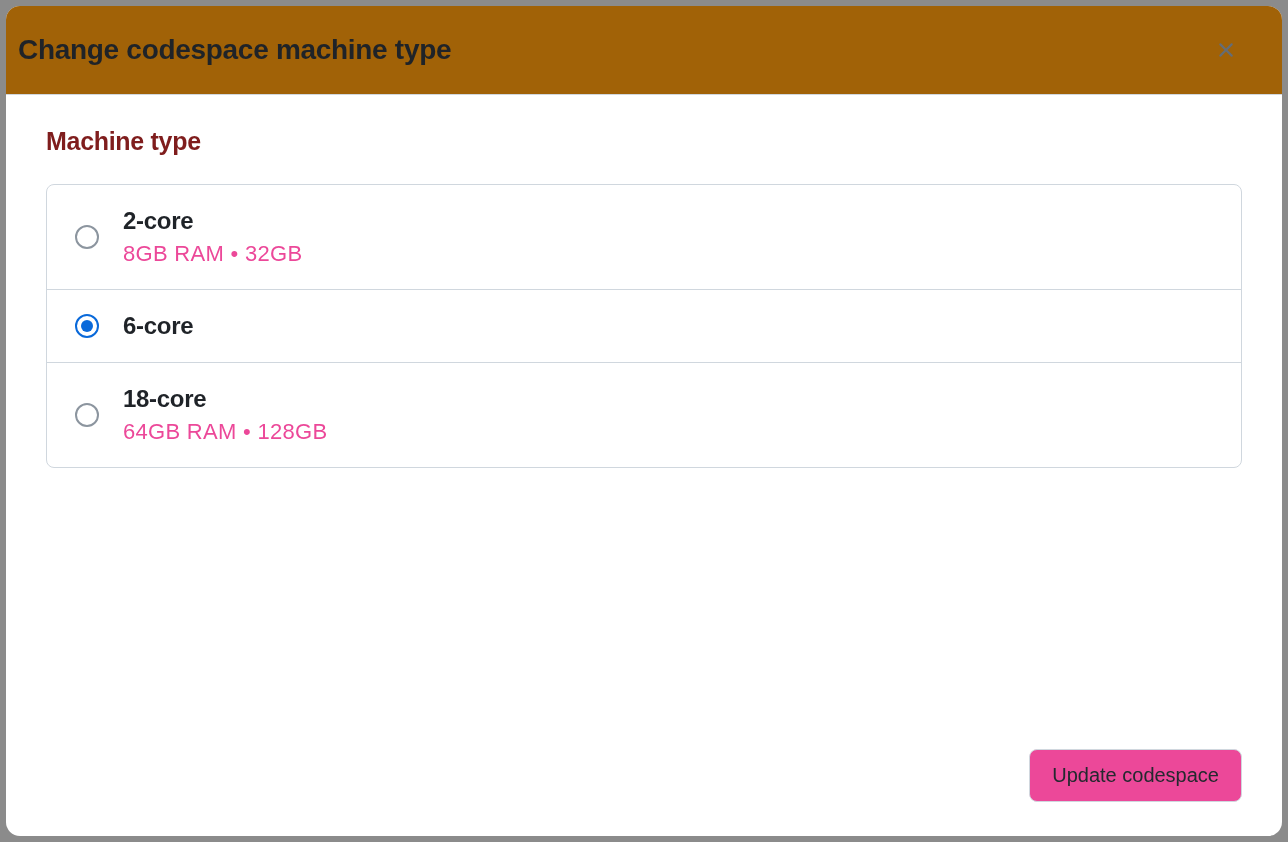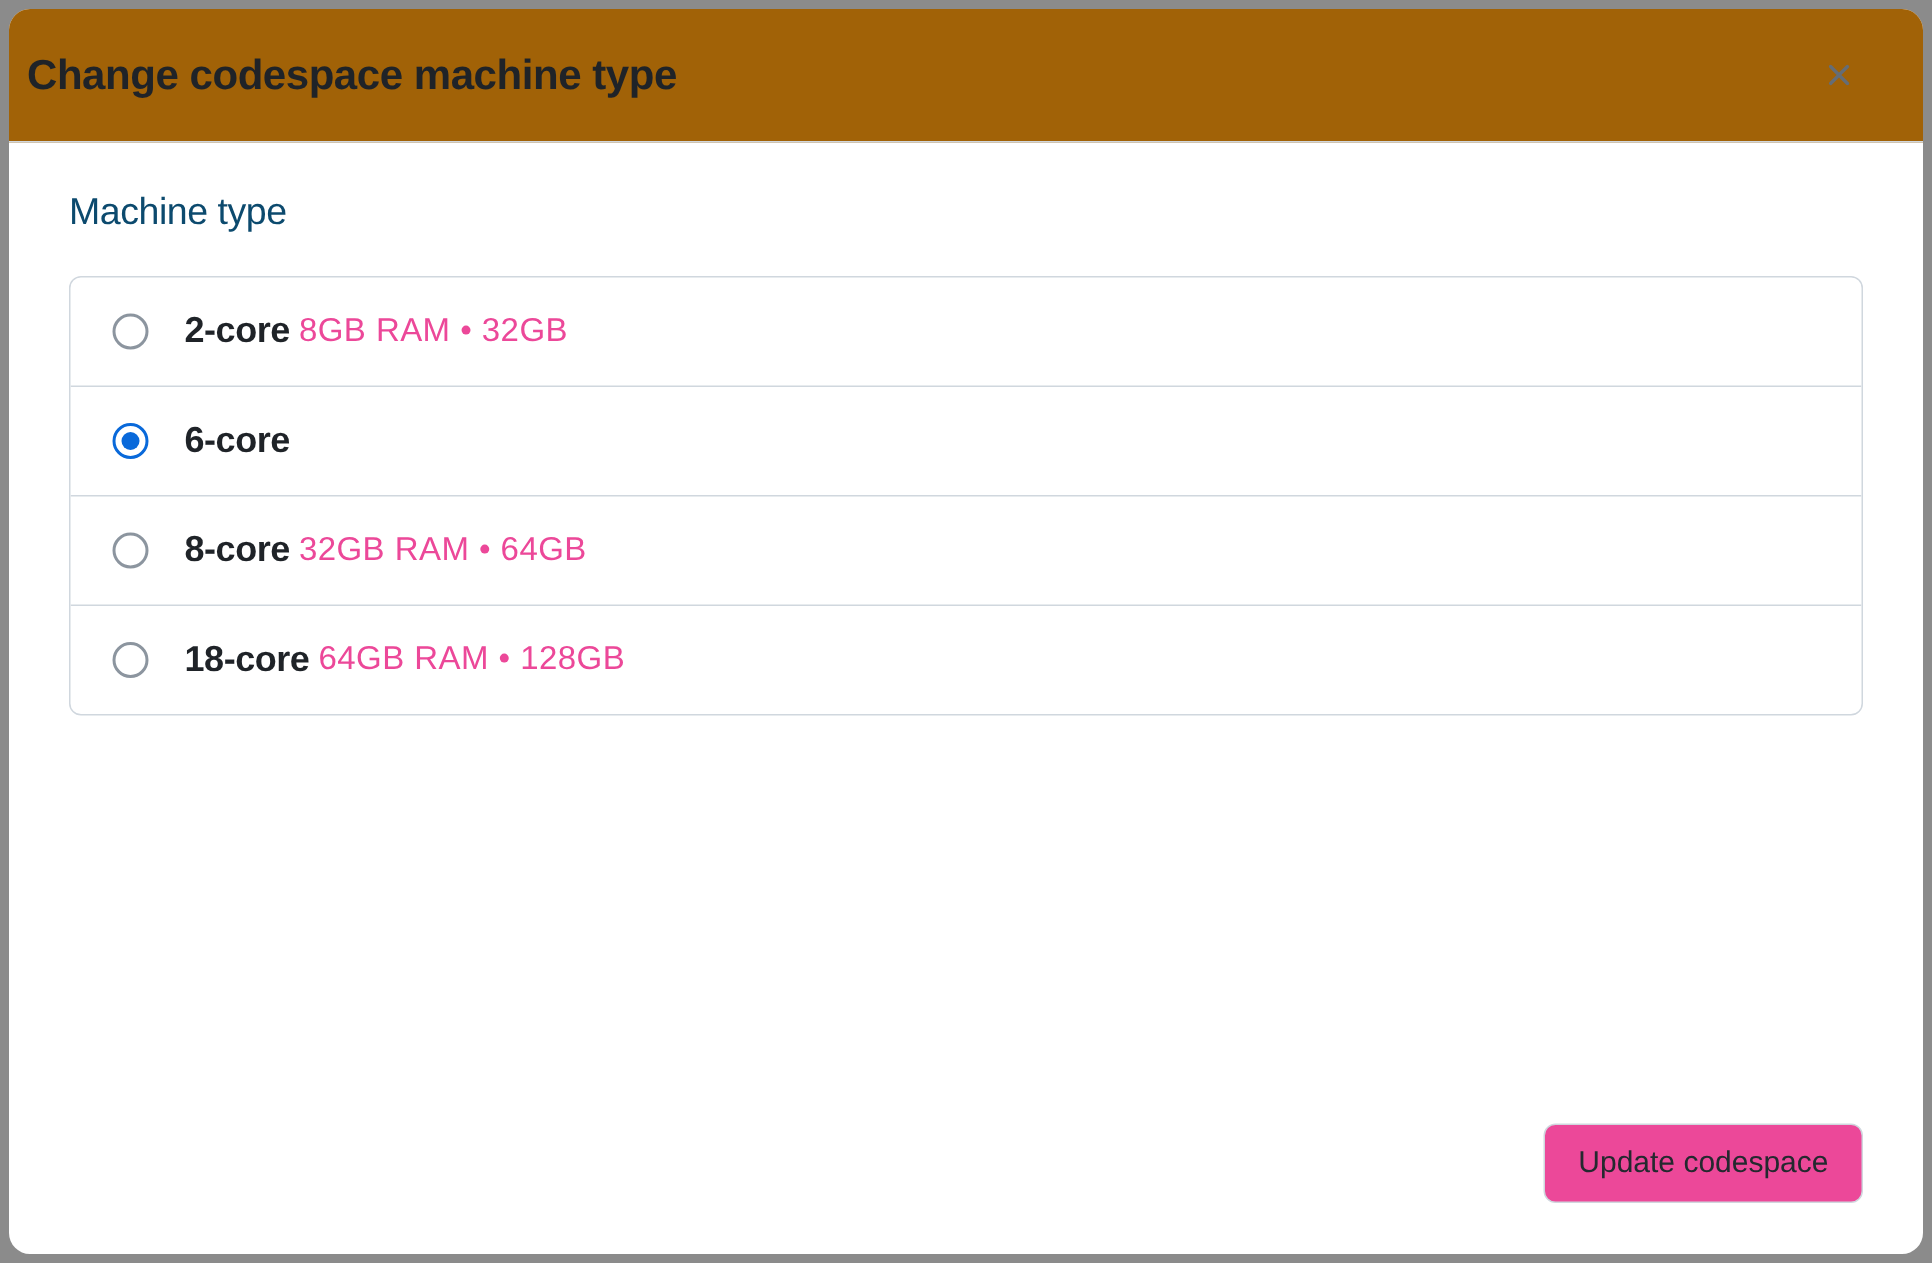--- a/index.html
+++ b/index.html
@@ -53,22 +53,22 @@
     .close-btn svg {
       width: 24px;
       height: 24px;
     }
     .dialog-body {
       padding: 32px 40px 24px 40px;
       flex: 1;
     }
     .section-title {
       font-size: 25px;
-      font-weight: 400;
-      color: #0c4a6e;
+      font-weight: 700;
+      color: #7f1d1d;
       margin-bottom: 28px;
       letter-spacing: -0.3px;
     }
     .options {
       border: 1px solid #d0d7de;
       border-radius: 8px;
       overflow: hidden;
     }
     .option {
       display: flex;
@@ -99,21 +99,21 @@
       top: 50%;
       left: 50%;
       transform: translate(-50%, -50%);
       width: 12px;
       height: 12px;
       background: #0969da;
       border-radius: 50%;
     }
     .option-text {
       display: flex;
-      flex-direction: row;
+      flex-direction: column;
       gap: 6px;
     }
     .option-title {
       font-size: 24px;
       font-weight: 600;
       color: #1f2328;
       letter-spacing: -0.3px;
     }
     .option-desc {
       font-size: 22px;
@@ -162,27 +162,20 @@
       </label>
       <label class="option">
         <span class="radio checked"></span>
         <span class="option-text">
           <span class="option-title">6-core</span>
         </span>
       </label>
       <label class="option">
         <span class="radio"></span>
         <span class="option-text">
-          <span class="option-title">8-core</span>
-          <span class="option-desc">32GB RAM • 64GB</span>
-        </span>
-      </label>
-      <label class="option">
-        <span class="radio"></span>
-        <span class="option-text">
           <span class="option-title">18-core</span>
           <span class="option-desc">64GB RAM • 128GB</span>
         </span>
       </label>
     </div>
   </div>
   <div class="dialog-footer">
     <button class="update-btn">Update codespace</button>
   </div>
 </div>

